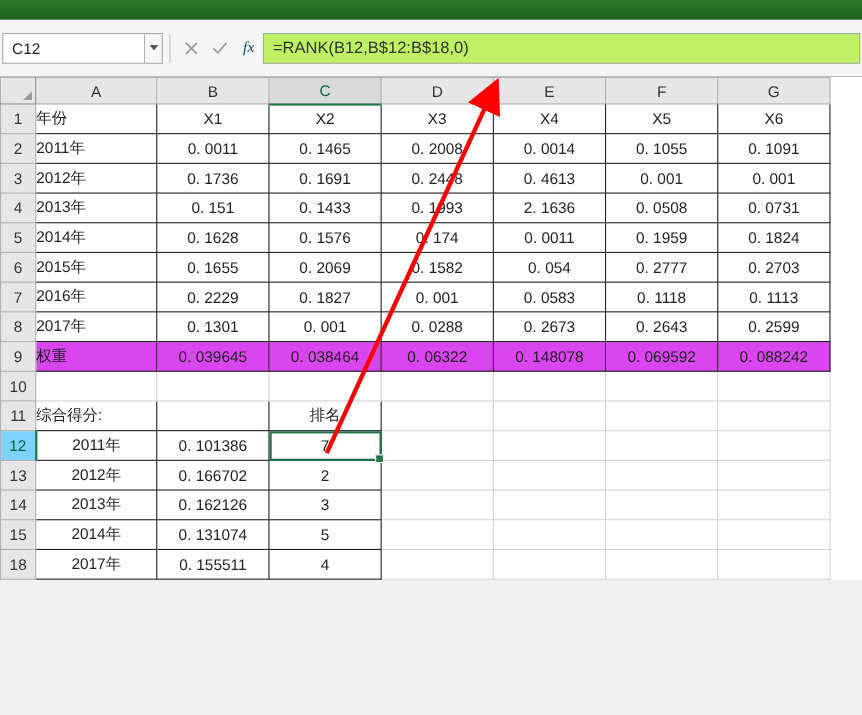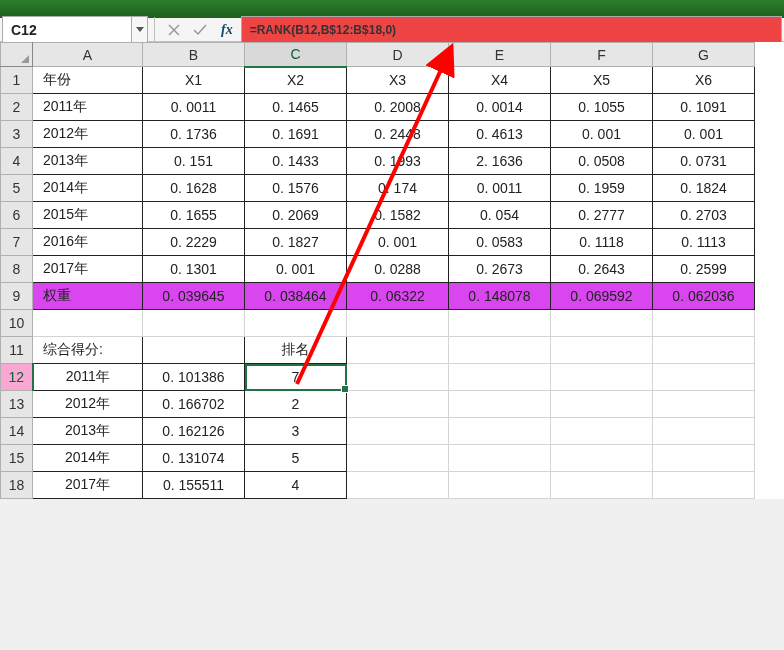--- a/index.html
+++ b/index.html
@@ -19,23 +19,22 @@
     .top-bar {
       background: linear-gradient(#2b7d2b, #1f5f1f);
       height: 18px;
       width: 100%;
     }
     .formula-bar-container {
       background: #f5f5f5;
       border-bottom: 1px solid #c0c0c0;
       display: flex;
       align-items: center;
-      height: 24px;
+      height: 52px;
       padding: 4px 2px;
-      font-weight: bold;
     }
     .name-box {
       background: #fff;
       border: 1px solid #aaa;
       width: 130px;
       height: 28px;
       display: flex;
       align-items: center;
       padding: 0 8px;
       font-size: 14px;
@@ -69,25 +68,25 @@
     }
     .fx-label {
       font-style: italic;
       font-family: Georgia, serif;
       font-size: 14px;
       color: #0c4a6e;
       padding: 0 8px;
     }
     .formula-input {
       flex: 1;
-      background: #ef4444;
+      background: #bef264;
       border: 1px solid #aaa;
       height: 28px;
       padding: 0 8px;
-      font-size: 12px;
+      font-size: 15px;
       color: #333;
       display: flex;
       align-items: center;
     }
     .grid-container {
       background: #fff;
       position: relative;
     }
     .spreadsheet {
       border-collapse: collapse;
@@ -128,36 +127,36 @@
       width: 32px;
       text-align: center;
       font-size: 14px;
     }
     .spreadsheet th.col-active {
       background: #d9d9d9;
       color: #0a6332;
       border-bottom: 2px solid #217346;
     }
     .spreadsheet th.row-active {
-      background: #f9a8d4;
+      background: #7dd3fc;
       color: #0a6332;
       border-right: 2px solid #217346;
     }
     .spreadsheet td {
       border: 1px solid #d4d4d4;
       height: 27px;
       padding: 0 4px;
       font-size: 14px;
       color: #222;
       text-align: center;
       background: #fff;
     }
     .col-A { width: 110px; }
     .col-B, .col-C, .col-D, .col-E, .col-F, .col-G { width: 102px; }
-    td.left-align { text-align: left; padding-left: 10px; }
+    td.left-align { text-align: left; padding-left: 0; }
     td.bordered-tbl {
       border: 1px solid #222;
     }
     td.highlight {
       background: #d946ef;
     }
     td.active-cell {
       outline: 2px solid #217346;
       outline-offset: -2px;
       position: relative;
@@ -304,21 +303,21 @@
     <td class="bordered-tbl">0. 2599</td>
   </tr>
   <tr>
     <th class="row-hdr">9</th>
     <td class="bordered-tbl highlight left-align">权重</td>
     <td class="bordered-tbl highlight">0. 039645</td>
     <td class="bordered-tbl highlight">0. 038464</td>
     <td class="bordered-tbl highlight">0. 06322</td>
     <td class="bordered-tbl highlight">0. 148078</td>
     <td class="bordered-tbl highlight">0. 069592</td>
-    <td class="bordered-tbl highlight">0. 062036</td>
+    <td class="bordered-tbl highlight">0. 088242</td>
   </tr>
   <tr>
     <th class="row-hdr">10</th>
     <td></td>
           <td></td>
           <td></td>
           <td></td>
           <td></td>
           <td></td>
           <td></td>

